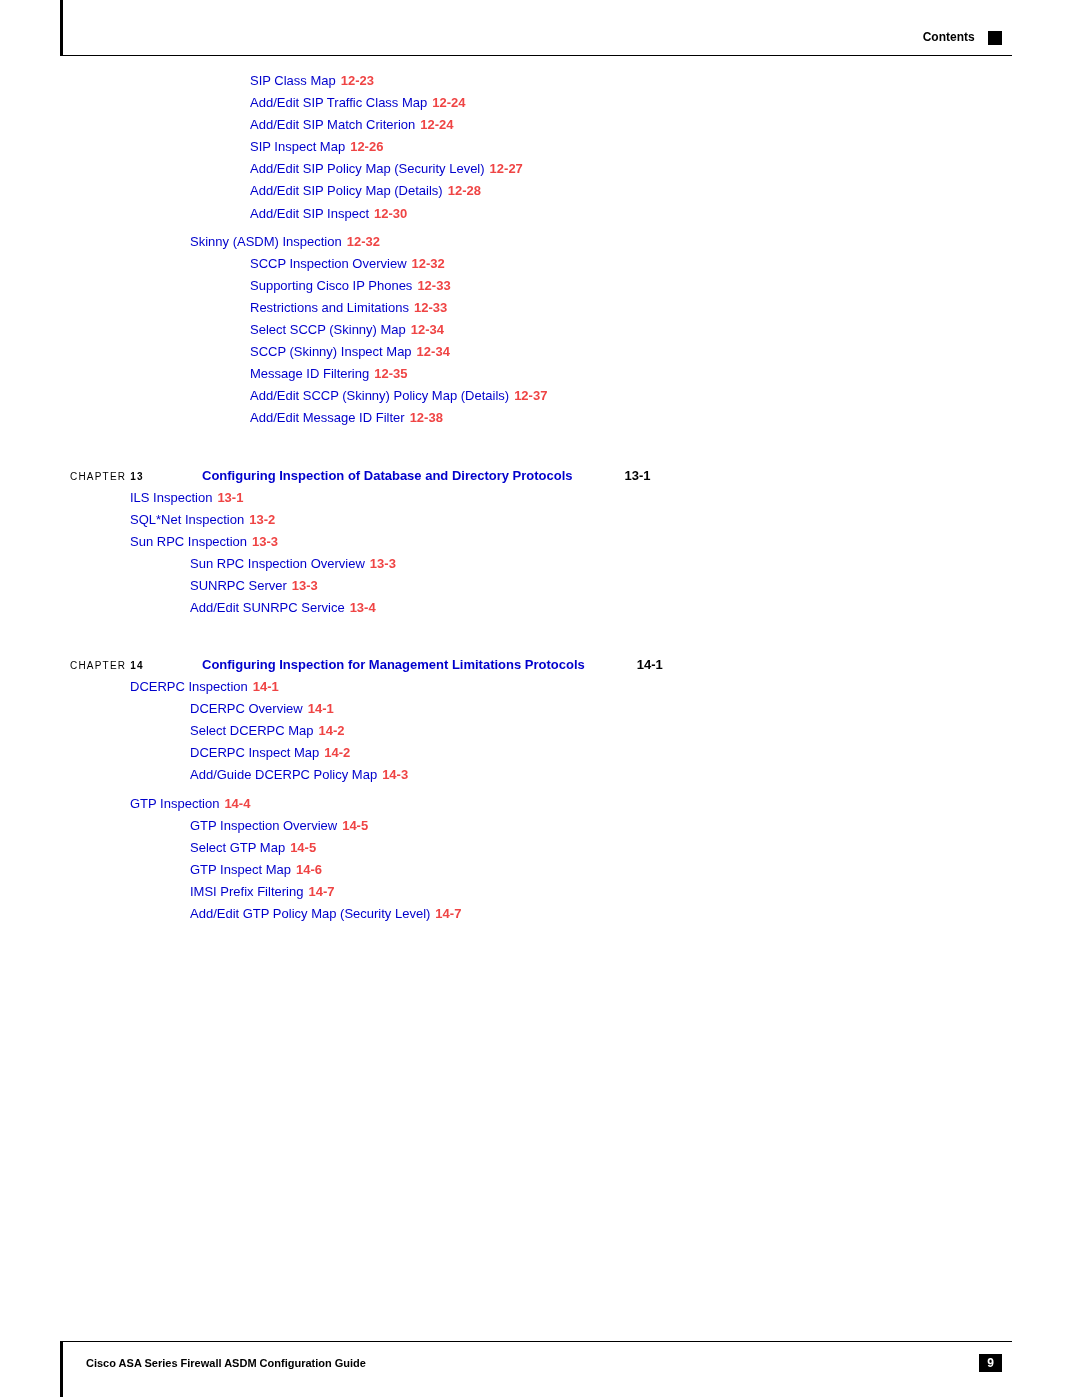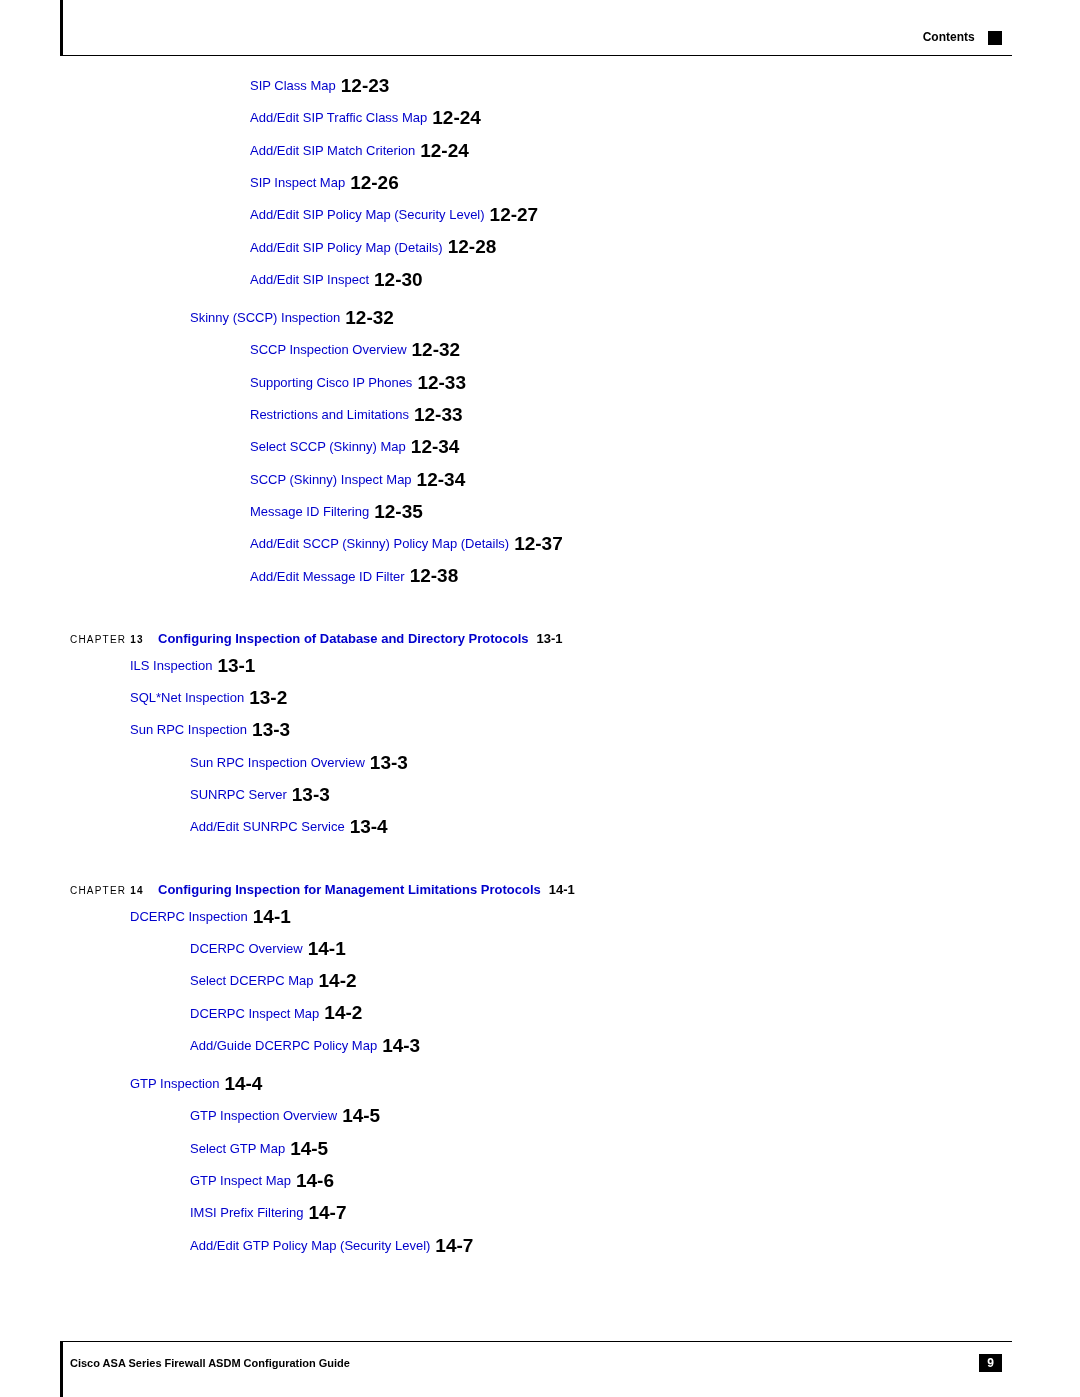--- a/index.html
+++ b/index.html
@@ -84,20 +84,21 @@
       display: flex;
       justify-content: space-between;
       align-items: center;
       padding: 0 70px;
     }
 
     .footer-title {
       font-size: 11px;
       font-weight: bold;
       color: #000000;
+      margin-left: 16px;
     }
 
     .footer-page {
       font-size: 12px;
       font-weight: bold;
       color: #000000;
       background: #000000;
       color: #ffffff;
       padding: 2px 8px;
     }
@@ -123,34 +124,35 @@
     }
 
     .toc-link {
       color: #0000cc;
       text-decoration: none;
       font-size: 13px;
     }
 
     .toc-pagenum {
       font-weight: bold;
-      font-size: 19px;
-      color: #000000;
+      font-size: 13px;
+      color: #ef4444;
       margin-left: 5px;
     }
     .indent-1 { margin-left: 60px; }
     .indent-2 { margin-left: 120px; }
     .indent-3 { margin-left: 180px; }
 
     
     .chapter-row {
       display: flex;
       align-items: baseline;
       margin-top: 22px;
       margin-bottom: 4px;
+      gap: 44px;
     }
 
     .chapter-label {
       font-size: 10px;
       font-weight: normal;
       letter-spacing: 0.12em;
       color: #000000;
       text-transform: uppercase;
       margin-right: 8px;
       min-width: 80px;
@@ -228,21 +230,21 @@
       </div>
 
       <div class="toc-entry indent-3">
         <a class="toc-link" href="#">Add/Edit SIP Inspect</a>
         <span class="toc-pagenum">12-30</span>
       </div>
 
       <div class="section-gap"></div>
 
       <div class="toc-entry indent-2">
-        <a class="toc-link" href="#">Skinny (SCCP) Inspection</a>
+        <a class="toc-link" href="#">Skinny (ASDM) Inspection</a>
         <span class="toc-pagenum">12-32</span>
       </div>
 
       <div class="toc-entry indent-3">
         <a class="toc-link" href="#">SCCP Inspection Overview</a>
         <span class="toc-pagenum">12-32</span>
       </div>
 
       <div class="toc-entry indent-3">
         <a class="toc-link" href="#">Supporting Cisco IP Phones</a>

